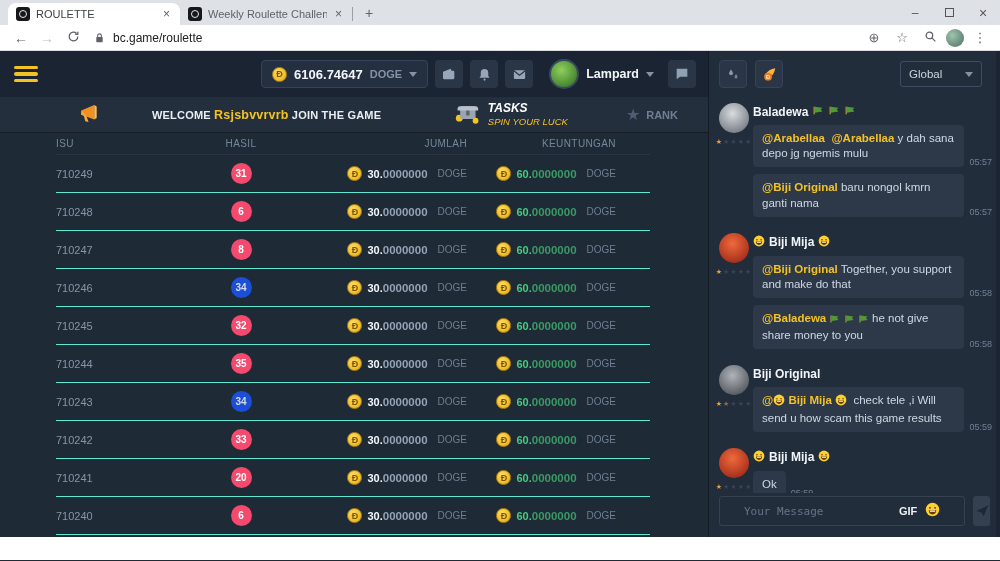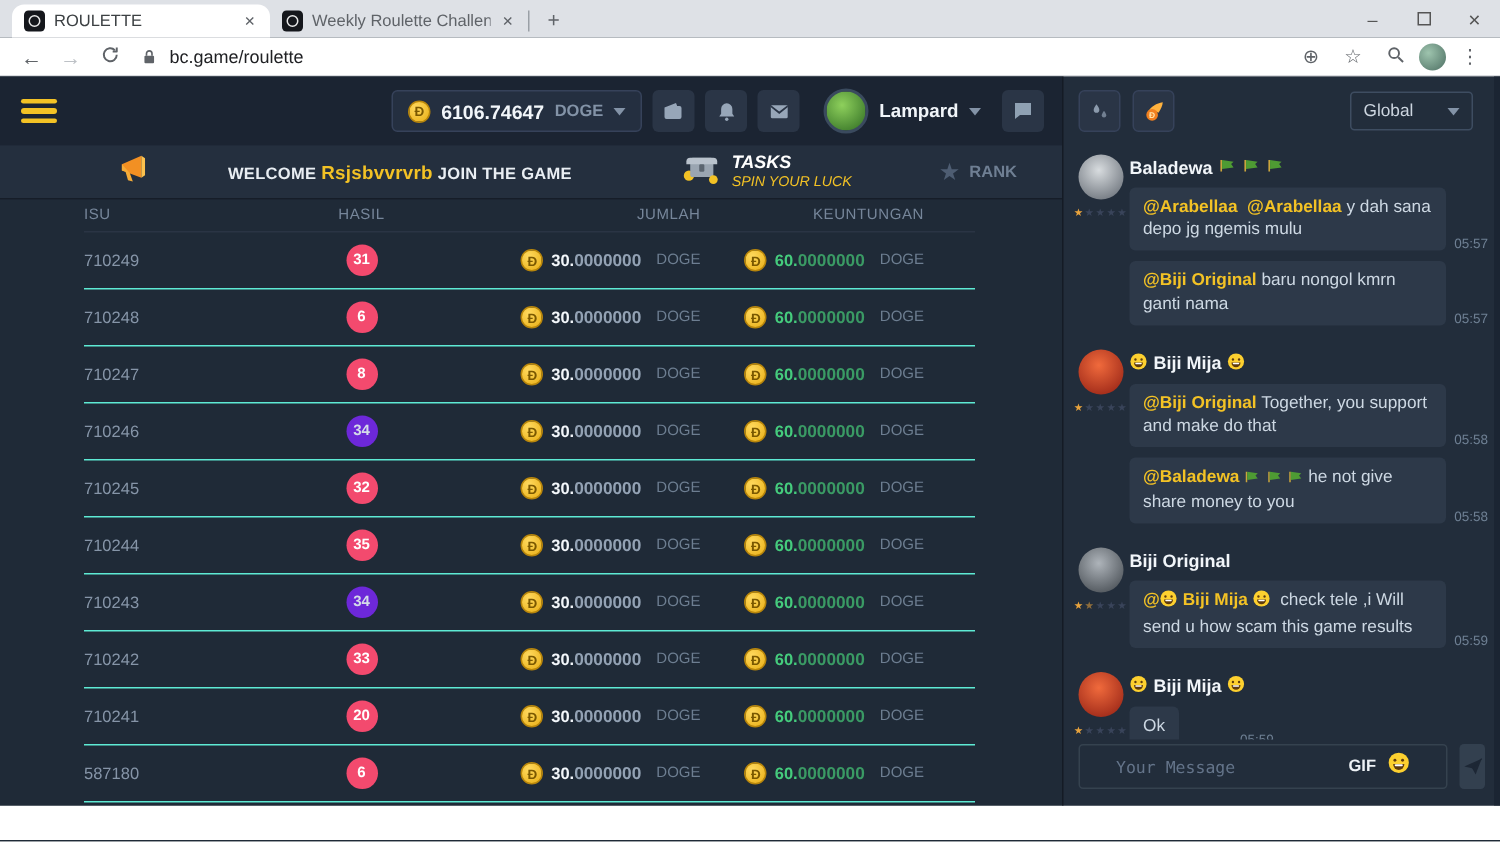--- a/index.html
+++ b/index.html
@@ -71,21 +71,21 @@
   .thead, .trow { display:grid; grid-template-columns:130px 110px 1fr 1fr; align-items:center; }
   .thead { height:22px; font-size:10px; color:#76869a; letter-spacing:.4px; border-bottom:1px solid #2a3444; }
   .thead .h3, .trow .c3 { justify-self:end; padding-right:6px; }
   .thead .h4, .trow .c4 { justify-self:end; padding-right:34px; }
   .thead .h2 { justify-self:center; }
   .trow { height:38px; border-bottom:1px solid #5eead4; font-size:11px; }
   .isu { color:#8695a8; }
   .hasilcell { justify-self:center; }
   .badge { width:21px; height:21px; border-radius:50%; display:flex; align-items:center; justify-content:center;
     color:#fff; font-size:10px; font-weight:bold; background:#f34a6e; }
-  .badge.dark { background:#6d28d9; color:#d4dbe8; }
+  .badge.dark { background:#1d4ed8; color:#d4dbe8; }
   .amt { display:flex; align-items:center; gap:5px; }
   .amt .num b { color:#f2f6fa; font-size:11px; }
   .amt .num em { font-style:normal; font-weight:bold; color:#93a2b4; font-size:11.5px; }
   .amt.win .num b { color:#45cc7d; }
   .amt.win .num em { color:#3a9a64; }
   .amt .cur { color:#6d7e91; font-size:10px; margin-left:5px; }
 
   
   .chathdr { height:46px; display:flex; align-items:center; padding:0 18px 0 10px; }
   .chatbtn { width:28px; height:28px; background:#2a3546; border:1px solid #36425a; border-radius:4px;
@@ -447,21 +447,21 @@
             </div>
           <div class="c4 amt win">
               <span class="coin">
                 <i>Ð</i>
               </span>
               <span class="num"><b>60.</b><em>0000000</em></span>
               <span class="cur">DOGE</span>
             </div>
         </div>
         <div class="trow">
-          <div class="isu">587180</div>
+          <div class="isu">710240</div>
           <div class="hasilcell">
               <span class="badge">6</span>
             </div>
           <div class="c3 amt">
               <span class="coin">
                 <i>Ð</i>
               </span>
               <span class="num"><b>30.</b><em>0000000</em></span>
               <span class="cur">DOGE</span>
             </div>
@@ -624,21 +624,21 @@
                   </svg></span>
               <span>Biji Mija</span>
               <span class="emoji"><svg width="12" height="12" viewBox="0 0 20 20">
                     <circle cx="10" cy="10" r="9" fill="#fdd02f"></circle>
                     <circle cx="6.6" cy="7.8" r="1.3" fill="#5f3b0d"></circle>
                     <circle cx="13.4" cy="7.8" r="1.3" fill="#5f3b0d"></circle>
                     <path d="M5 11a5 5.5 0 0 0 10 0z" fill="#5f3b0d"></path>
                     <rect x="6.4" y="11.3" width="7.2" height="1.7" rx=".8" fill="#fff"></rect>
                   </svg></span>
             </div>
-            <div class="msg" style="justify-content:flex-start;gap:36px;">
+            <div class="msg" style="justify-content:flex-start;">
               <div class="bubble" style="flex:0 0 auto;"><span>Ok</span></div>
               <span class="mtime">05:59</span>
             </div>
           </div>
         </div>
       </div>
 
       <div class="chatinput">
         <div class="inputbox">
           <input type="text" placeholder="Your Message" style="">

